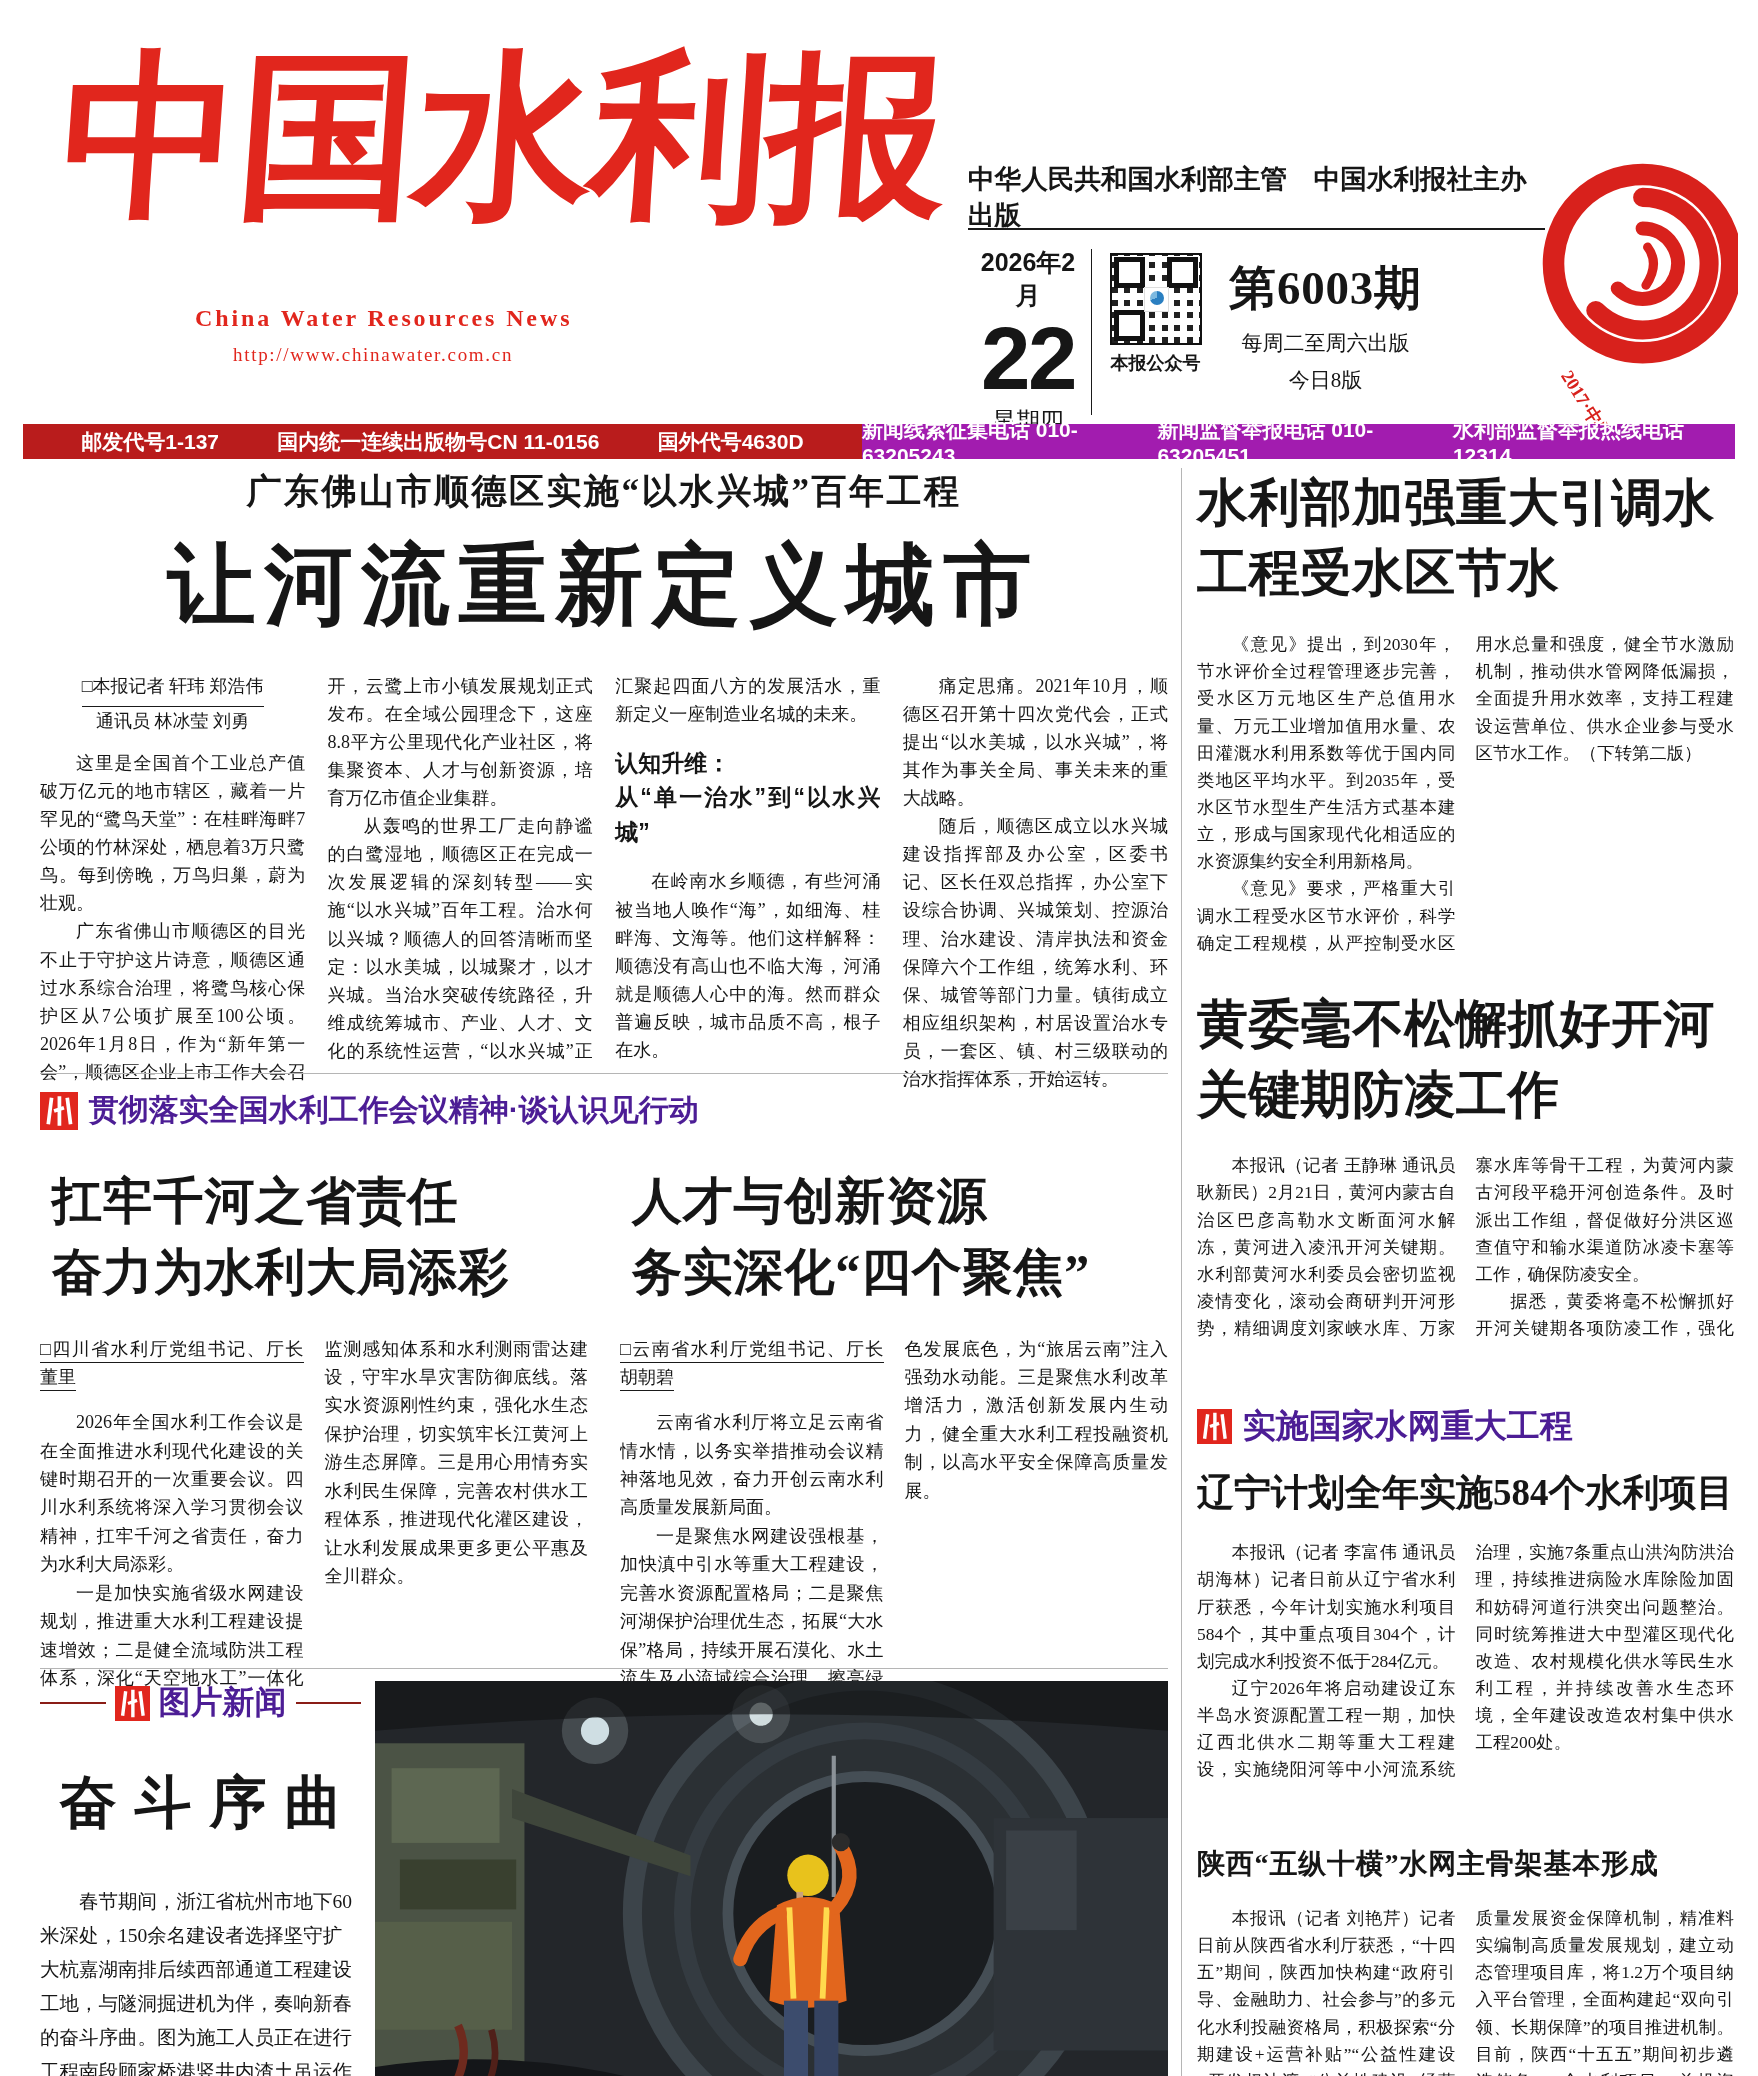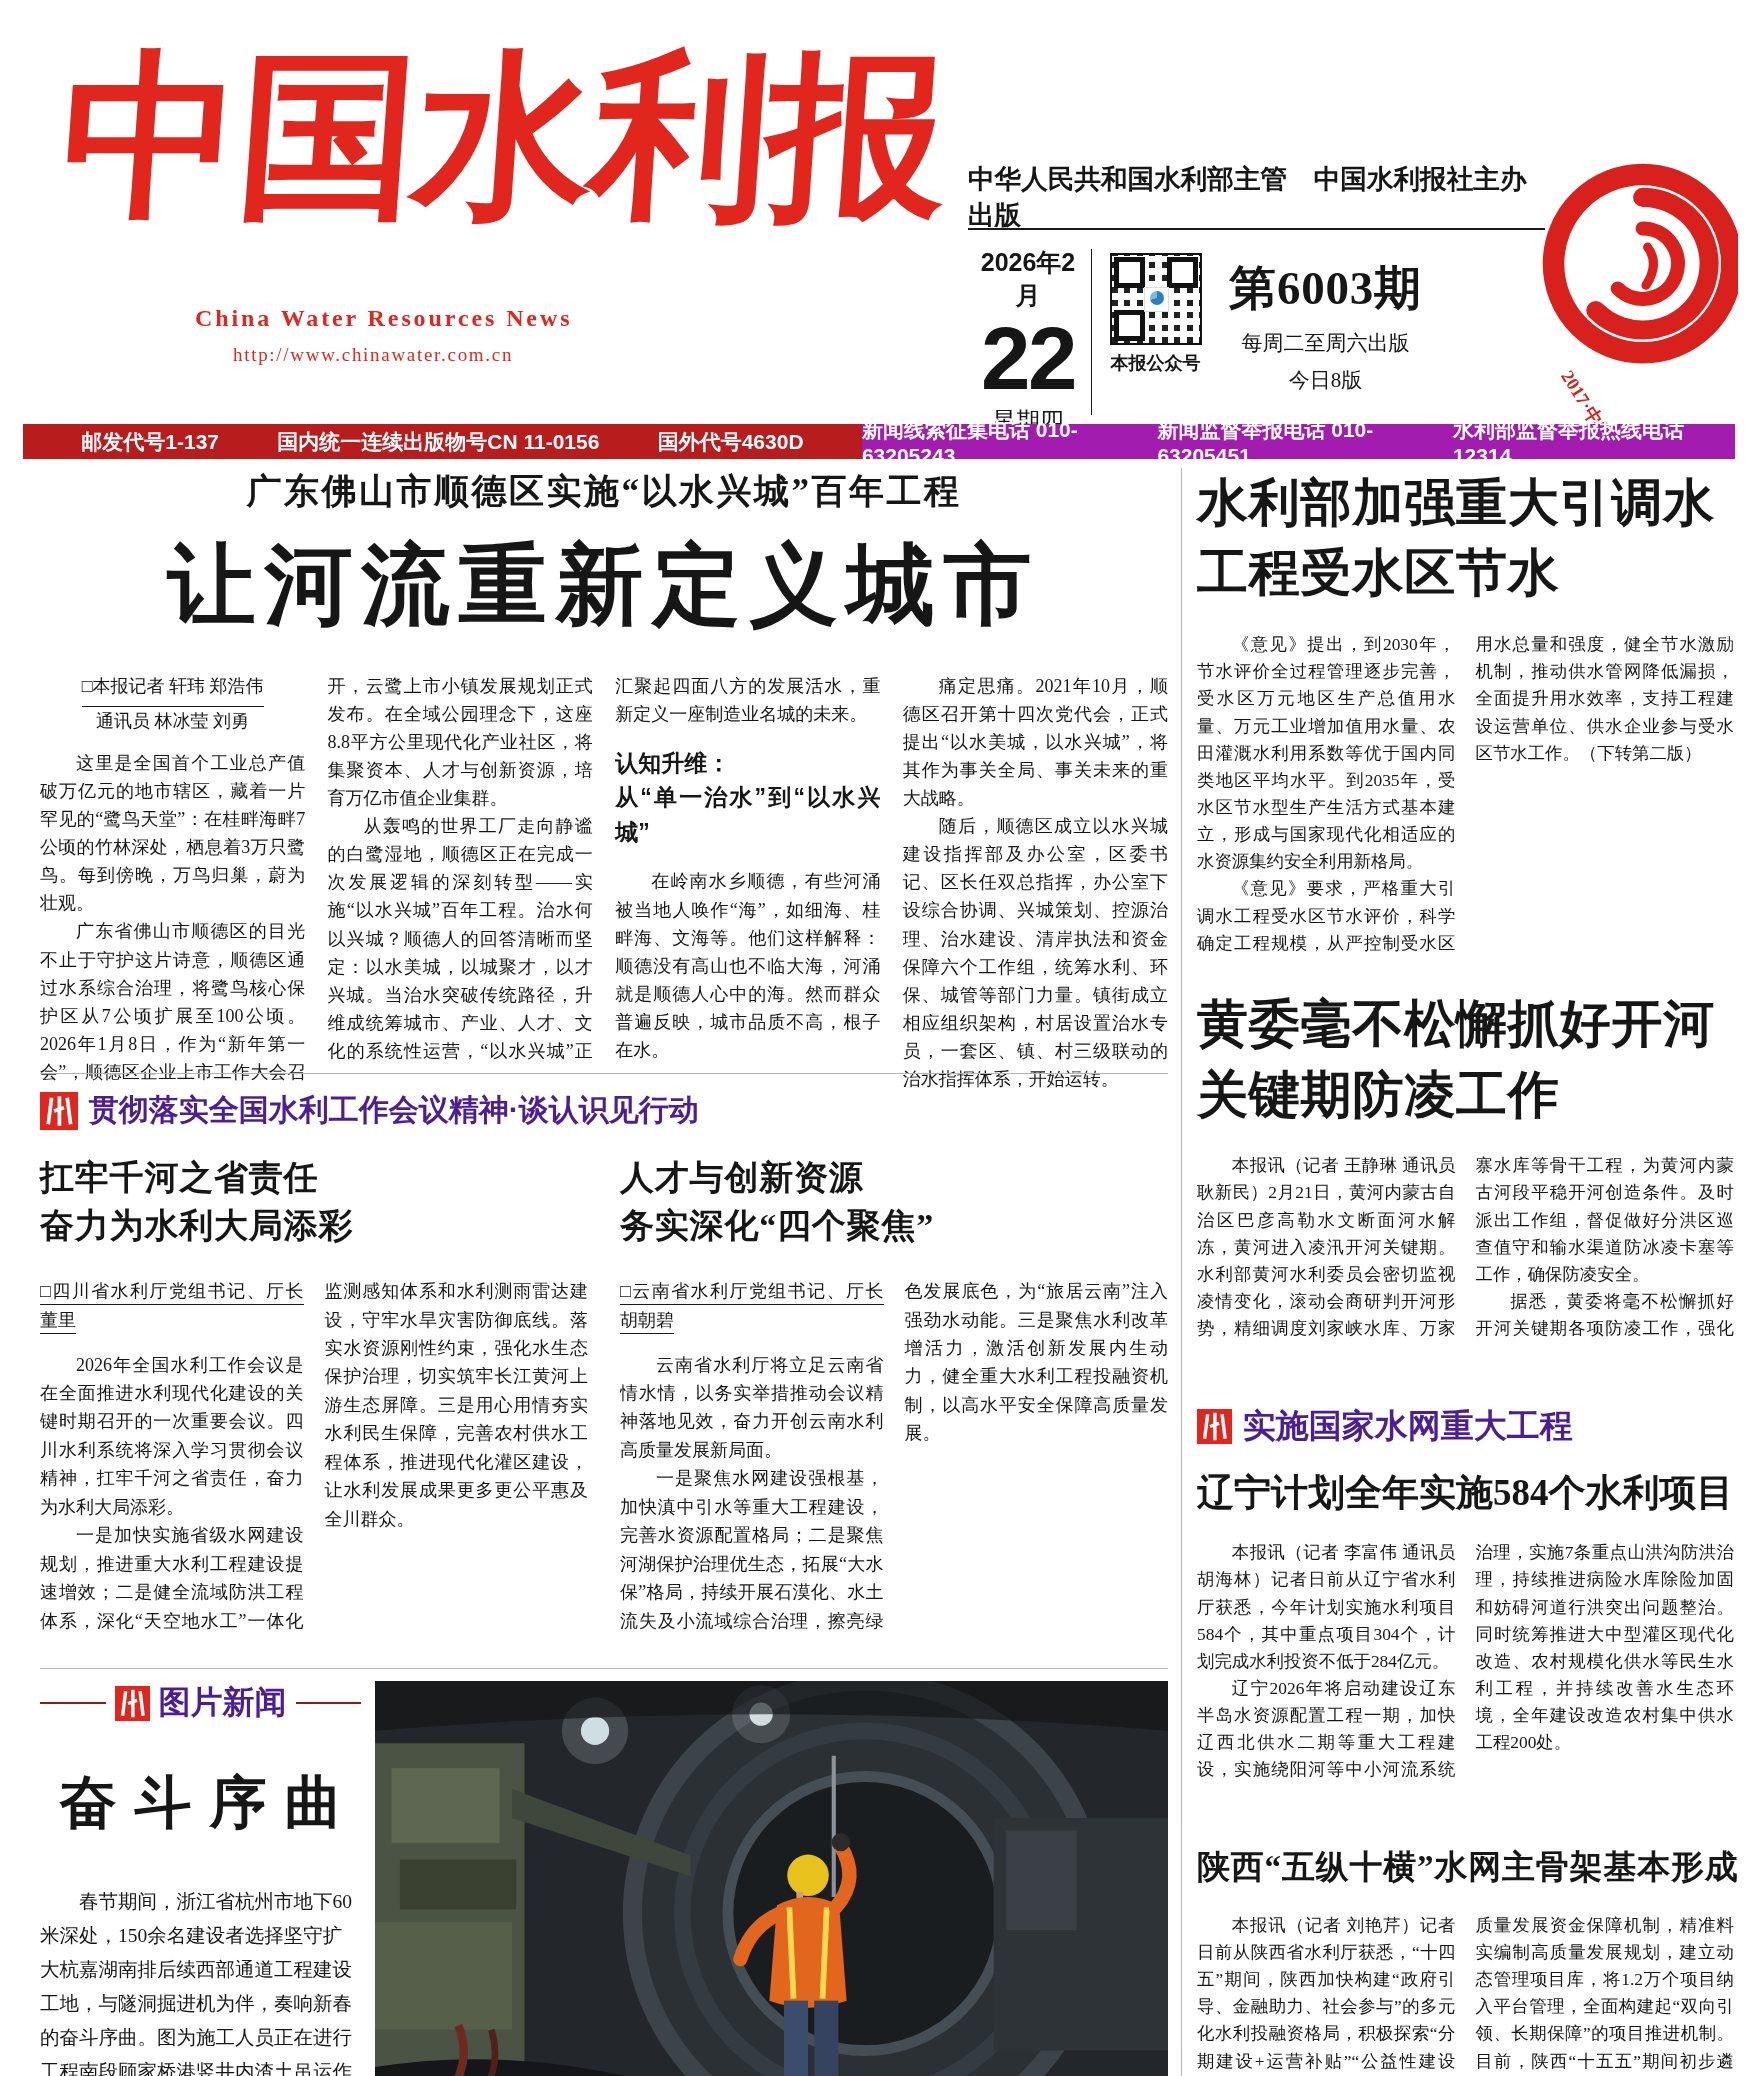--- a/index.html
+++ b/index.html
@@ -53,42 +53,42 @@
   .headline1{text-align:center;font-size:88px;font-weight:900;letter-spacing:9px;margin-top:10.8px;white-space:nowrap;}
   .main-body{margin-top:27px;height:424px;column-count:4;column-gap:22.4px;font-size:18px;line-height:1.56;}
   .main-body .subhead{font-family:"Liberation Sans",sans-serif;font-weight:bold;font-size:23px;line-height:1.5;
                       margin:18px 0 !important;text-indent:0 !important;break-inside:avoid;}
   .rule-h{position:absolute;left:40px;width:1128px;height:0.8px;background:#b5b5b5;}
   
   .opinion{position:absolute;left:40px;top:1090px;width:1128px;}
   .opinion .tagtxt{font-size:30px;}
   .pieces{display:flex;gap:32px;margin-top:23px;}
   .piece{width:548px;}
-  .piece h2{margin:0;text-align:left;font-size:34px;font-weight:700;line-height:1.42;letter-spacing:0.8px;}
+  .piece h2{margin:12px;text-align:left;font-size:50px;font-weight:700;line-height:1.42;letter-spacing:0.8px;}
   .piece .pbody{margin-top:26.6px;height:365px;column-count:2;column-gap:21px;font-size:18px;line-height:1.58;}
   .piece .pbyline{text-indent:0 !important;margin-bottom:16.6px !important;}
   .piece .pbyline .u{display:inline;border-bottom:1.2px solid #1a1a1a;padding-bottom:3.3px;}
   
   .photosec{position:absolute;left:40px;top:1681px;width:1128px;height:514px;display:flex;gap:14px;}
   .photo-left{flex:0 0 321px;}
   .ptag{display:flex;align-items:center;gap:9px;}
   .ptag .dash{flex:1;height:1.7px;background:#8a1d16;}
   .ptag .tagtxt{font-size:32px;}
   .ptitle{text-align:center;font-size:57px;font-weight:900;letter-spacing:18px;margin-top:40px;text-indent:18px;}
   .pcap{margin-top:43px;font-size:19.5px;line-height:1.74;}
   .pcap p{margin:0;text-indent:2em;}
   .photo{flex:1;background:#1d2125;position:relative;overflow:hidden;}
   
   .v-rule1{position:absolute;left:1181px;top:468px;width:0.8px;height:1746px;background:#b5b5b5;}
   .rail{position:absolute;left:1197px;top:468px;width:537px;}
   .rail h2{margin:0;font-size:51px;font-weight:900;line-height:1.38;letter-spacing:0.8px;}
   .rail .rbody{column-count:2;column-gap:20px;font-size:17.4px;line-height:1.56;}
   .rail .rtag .tagtxt{font-size:33px;text-align:right;}
   .rail .one{font-size:37px;white-space:nowrap;letter-spacing:0;}
-  .rail .two{font-size:33px;white-space:nowrap;}
+  .rail .two{font-size:28px;white-space:nowrap;}
 </style>
 </head>
 <body>
 
 <div class="page">
 
   <div class="m-title">中国水利报</div>
   <div class="m-en">China Water Resources News</div>
   <div class="m-url">http://www.chinawater.com.cn</div>
   <div class="m-super sans">中华人民共和国水利部主管　中国水利报社主办出版</div>

